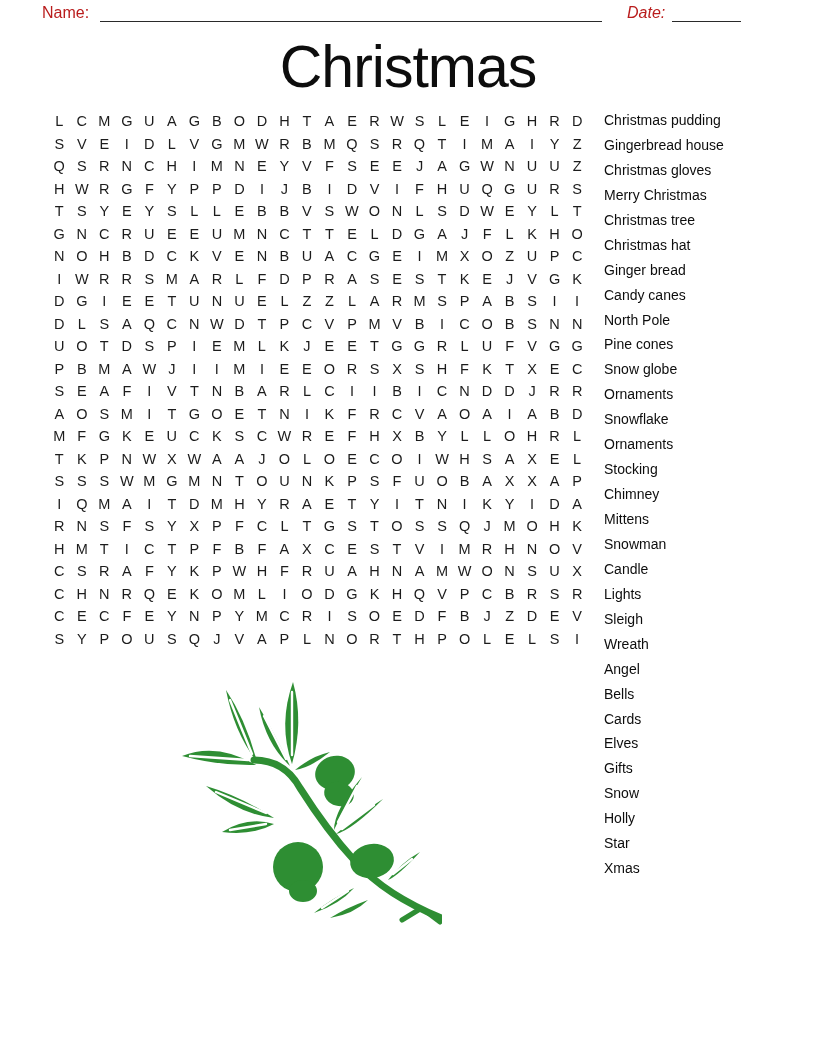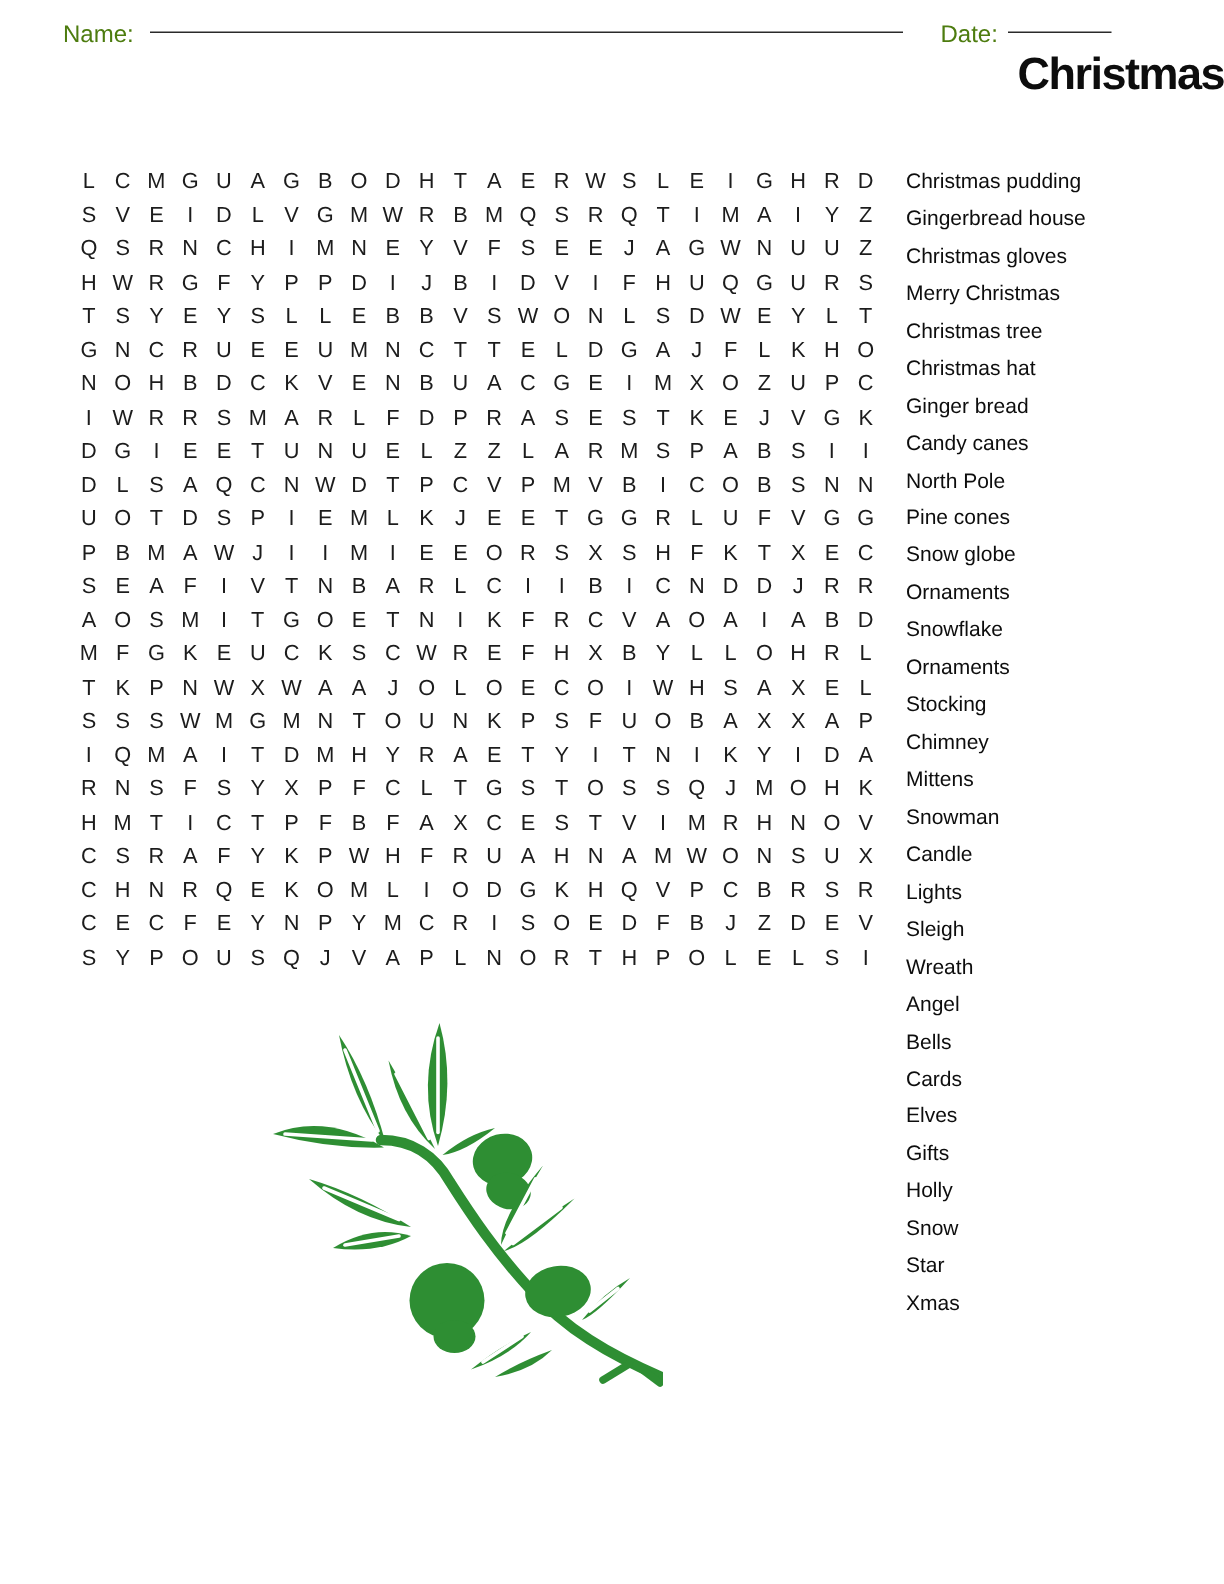--- a/index.html
+++ b/index.html
@@ -4,31 +4,31 @@
 <style>
   html, body { margin: 0; padding: 0; }
   body {
     width: 816px; height: 1056px;
     background: #ffffff;
     position: relative;
     font-family: "Liberation Sans", sans-serif;
     color: #111;
     overflow: hidden;
   }
-  .hdr-label { position: absolute; top: 15px; font-size: 16px; color: #4d7c0f; }
+  .hdr-label { position: absolute; top: 4px; font-size: 16px; color: #b91c1c; }
   .name-label { left: 42px; }
-  .date-label { left: 627px; }
+  .date-label { left: 627px; font-style: italic; }
   .write-line { position: absolute; top: 2px; height: 19px; border-bottom: 1.6px solid #2a2a2a; }
   .name-line { left: 100px; width: 502px; }
   .date-line { left: 672px; width: 69px; }
 
   .title {
     position: absolute; left: 0; top: 33px; width: 816px;
-    text-align: right;
-    font-size: 30px; font-weight: 700; letter-spacing: -1px;
+    text-align: center;
+    font-size: 59px; font-weight: 400; letter-spacing: -1px;
     color: #0d0d0d;
   }
 
   .grid {
     position: absolute; left: 48px; top: 110px;
     width: 541px;
   }
   .grid-row { display: flex; height: 22.52px; }
   .grid-cell {
     width: 22.52px; text-align: center;
@@ -705,22 +705,22 @@
     <div class="word-item">Snowman</div>
     <div class="word-item">Candle</div>
     <div class="word-item">Lights</div>
     <div class="word-item">Sleigh</div>
     <div class="word-item">Wreath</div>
     <div class="word-item">Angel</div>
     <div class="word-item">Bells</div>
     <div class="word-item">Cards</div>
     <div class="word-item">Elves</div>
     <div class="word-item">Gifts</div>
+    <div class="word-item">Snow</div>
     <div class="word-item">Holly</div>
-    <div class="word-item">Snow</div>
     <div class="word-item">Star</div>
     <div class="word-item">Xmas</div>
   </div>
 
 <div class="illustration">
   <svg width="280" height="272" viewBox="0 0 280 272" xmlns="http://www.w3.org/2000/svg">
 
     <g fill="none" stroke-linecap="round" stroke="#2e8e33">
       <path d="M279 258 C 244 243 215 226 192 200 C 168 174 152 150 138 128 C 128 110 112 100 92 100" stroke-width="7"></path>
       <path d="M258 249 L 240 260" stroke-width="5"></path>

